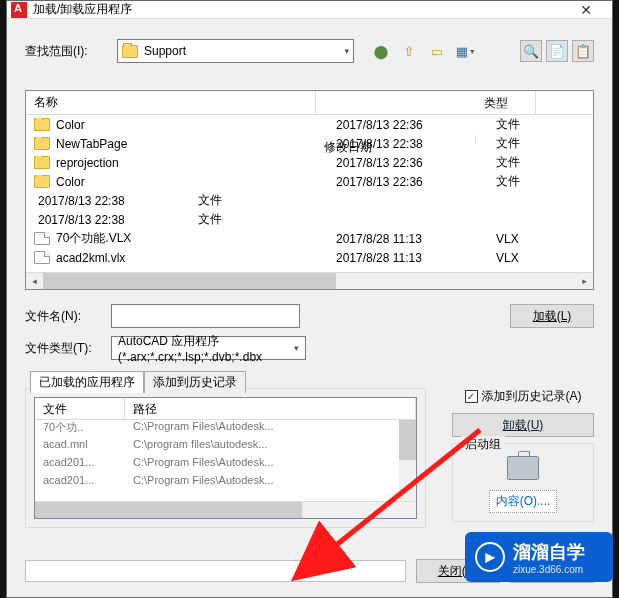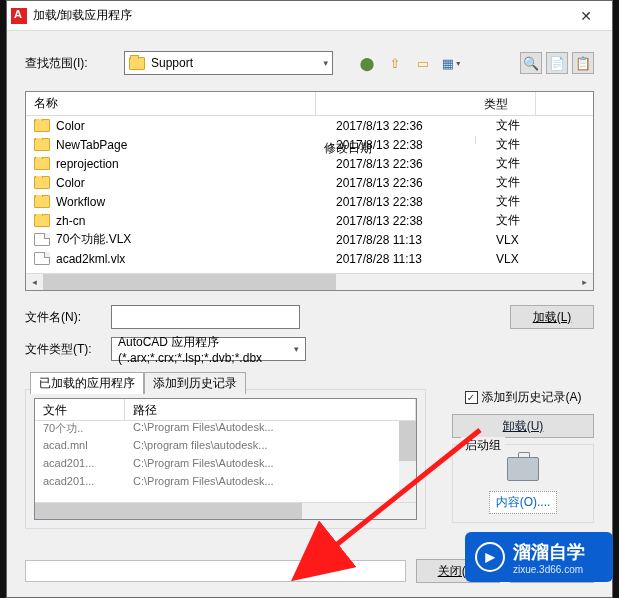--- a/index.html
+++ b/index.html
@@ -1,29 +1,29 @@
 <!DOCTYPE html>
 <html><head>
 <meta charset="utf-8">
 <style>
   * { box-sizing: border-box; font-family: "Microsoft YaHei", "Segoe UI", sans-serif; }
   body { margin: 0; background: #111; width: 619px; height: 598px; overflow: hidden; position: relative; }
   .dialog {
     position: absolute; left: 6px; top: 0; width: 607px; height: 598px;
     background: #f0f0f0; border: 1px solid #666; display: flex; flex-direction: column;
   }
-  .titlebar { height: 30px; background: #fff; display: flex; align-items: center; padding: 0 4px; border-bottom: 1px solid #ddd; }
+  .titlebar { height: 18px; background: #fff; display: flex; align-items: center; padding: 0 4px; border-bottom: 1px solid #ddd; }
   .titlebar .app-icon { width: 16px; height: 16px; background: #d22; margin-right: 6px; position: relative; }
   .titlebar .app-icon::after { content: "A"; color: #fff; font-size: 11px; font-weight: bold; position: absolute; left: 3px; top: 0; }
   .titlebar .title { font-size: 12px; flex: 1; }
   .titlebar .close { width: 44px; height: 30px; display: flex; align-items: center; justify-content: center; font-size: 14px; color: #333; }
 
   .content { padding: 20px 18px 8px 18px; flex: 1; display: flex; flex-direction: column; }
 
-  .row { display: flex; align-items: center; gap: 23px; margin-bottom: 16px; }
+  .row { display: flex; align-items: center; gap: 16px; margin-bottom: 27px; }
   .label { font-size: 12px; min-width: 76px; }
   .combo {
     flex: 1; height: 24px; background: #fff; border: 1px solid #7a7a7a;
     display: flex; align-items: center; padding: 0 4px; font-size: 12px;
   }
   .combo .folder-ic { width: 16px; height: 13px; background: #ffd868; border: 1px solid #d4a82b; border-radius: 1px; margin-right: 6px; position: relative; }
   .combo .folder-ic::before { content:""; position:absolute; left:0; top:-3px; width:7px; height:3px; background:#ffd868; border:1px solid #d4a82b; border-bottom:none; border-radius:1px 1px 0 0; }
   .combo .dd { margin-left: auto; font-size: 9px; color: #555; }
 
   .toolbar-icons { display: flex; gap: 6px; align-items: center; }
@@ -199,32 +199,24 @@
           </div>
           <div class="fl-row">
             <div class="col-name">
               <div class="ic folder"></div>
               <span>Color</span>
             </div>
             <div class="col-date">2017/8/13 22:36</div>
             <div class="col-type">文件</div>
           </div>
           <div class="fl-row">
-            <div class="col-name">
-              <div class="ic folder"></div>
-              <span>Workflow</span>
-            </div>
             <div class="col-date">2017/8/13 22:38</div>
             <div class="col-type">文件</div>
           </div>
           <div class="fl-row">
-            <div class="col-name">
-              <div class="ic folder"></div>
-              <span>zh-cn</span>
-            </div>
             <div class="col-date">2017/8/13 22:38</div>
             <div class="col-type">文件</div>
           </div>
           <div class="fl-row">
             <div class="col-name">
               <div class="ic file"></div>
               <span>70个功能.VLX</span>
             </div>
             <div class="col-date">2017/8/28 11:13</div>
             <div class="col-type">VLX</div>

